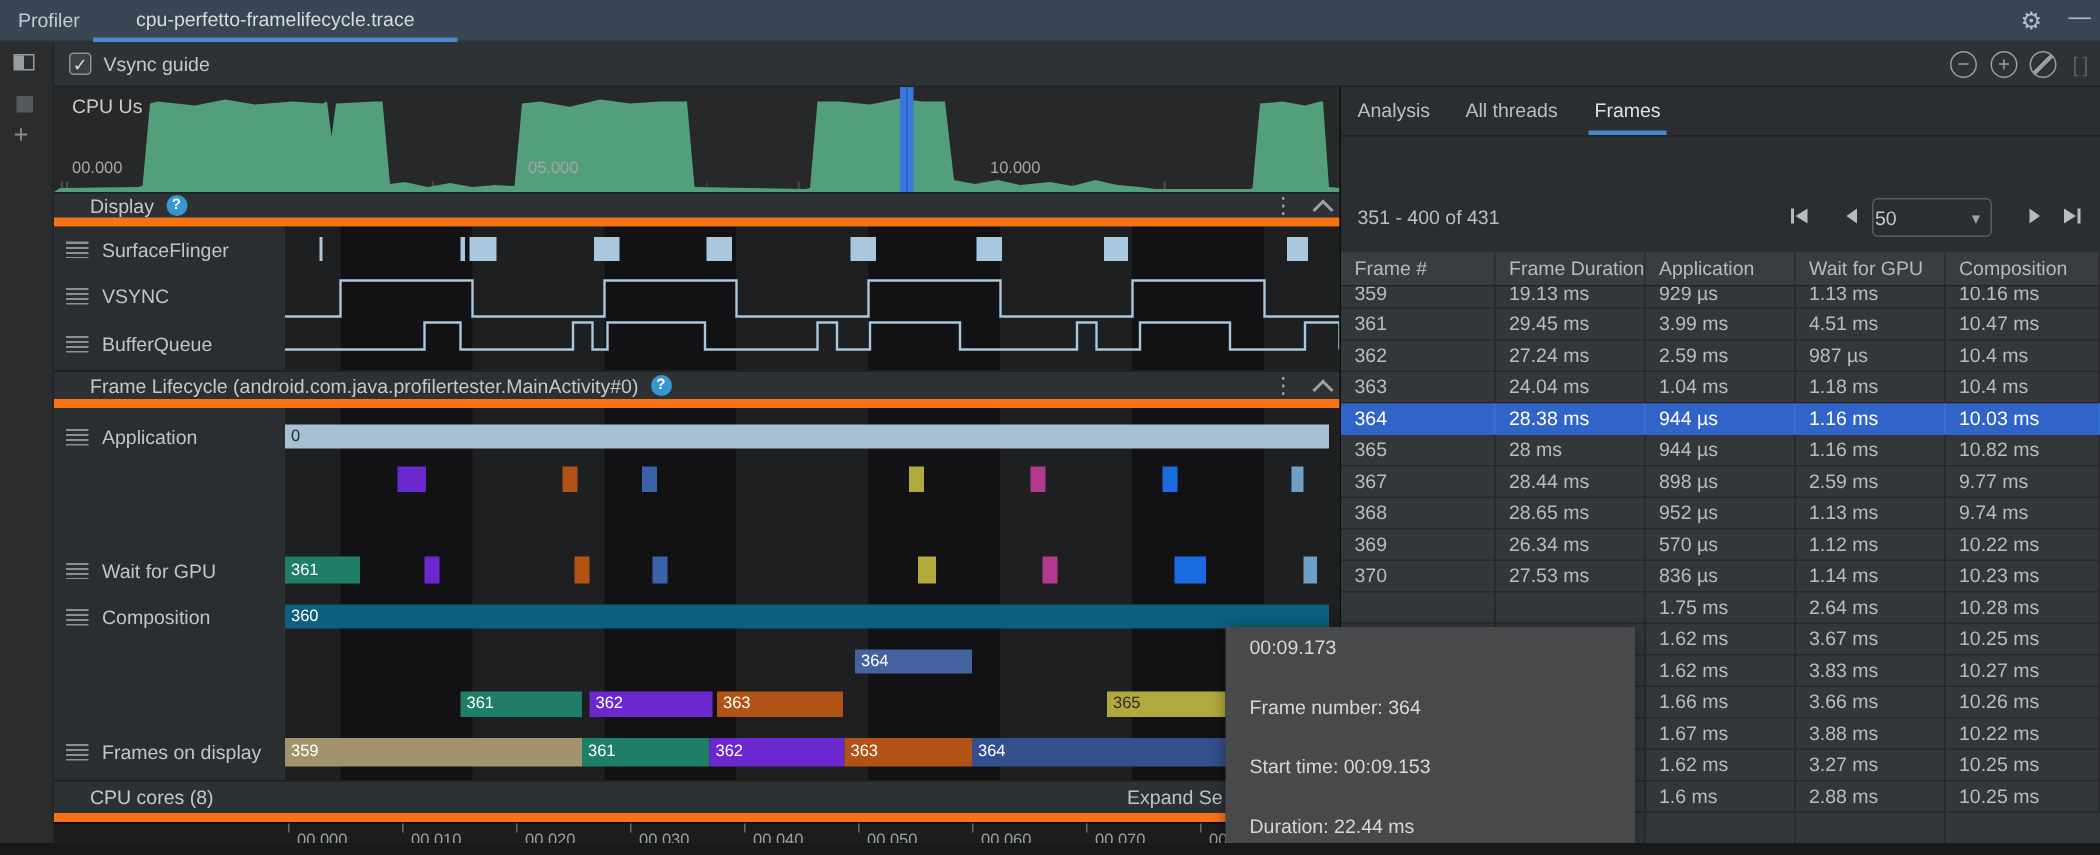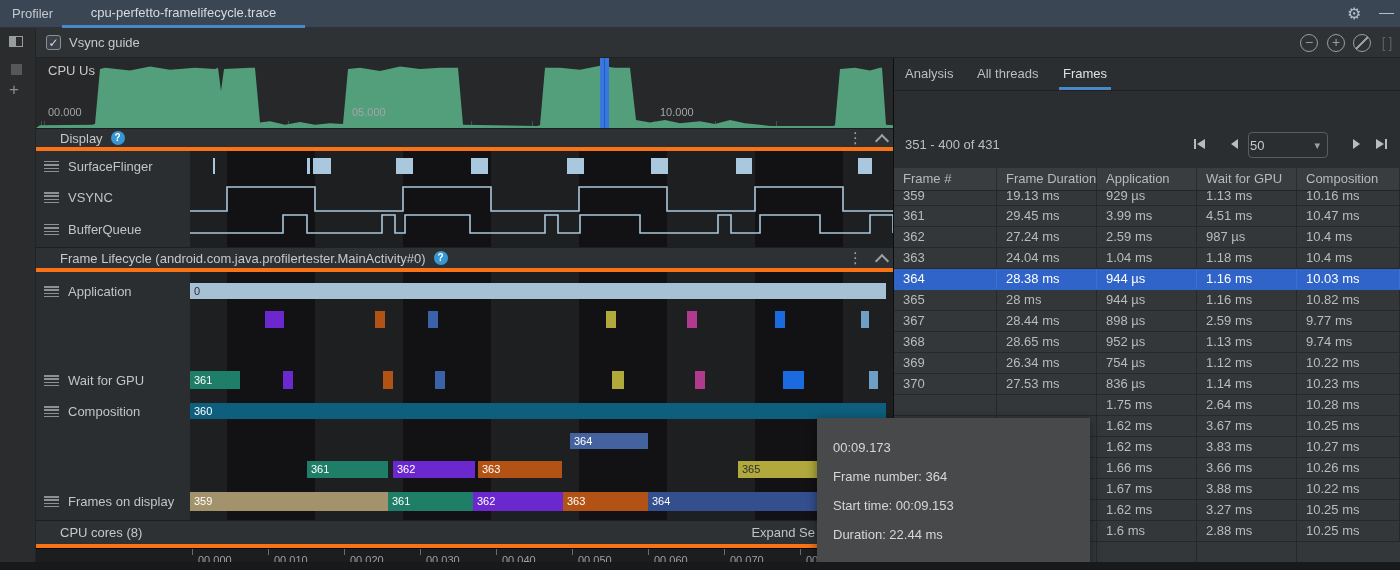--- a/index.html
+++ b/index.html
@@ -32,21 +32,21 @@
   
   #cpu-row{left:36px;top:58px;width:857px;height:70px;background:#26282a;overflow:hidden;}
   #cpu-label{left:12px;top:5px;color:#c8cacb;z-index:1;text-align:right;}
   #cpu-svg{left:0;top:0;z-index:2;}
   #cpu-ticks{left:0;bottom:0;width:857px;height:7px;z-index:1;
      background-image:repeating-linear-gradient(90deg,#4a4d4f 0 1px,transparent 1px 61px);background-position:8px 0;}
   .cpu-tick-label{top:48px;color:#a3a5a7;font-size:11px;z-index:3;}
   #cpu-selection{top:0;width:9px;height:70px;background:#3877e0;z-index:4;}
   #cpu-selection i{position:absolute;left:4px;top:0;width:1px;height:70px;background:#245bb4;display:block;}
   
-  .sec-header{left:36px;width:857px;background:#2e3133;border-top:1px solid #1c1e20;border-bottom:4px solid #f97316;
+  .sec-header{left:36px;width:857px;background:#2e3133;border-top:1px solid #1c1e20;border-bottom:6px solid #f97316;
               display:flex;align-items:center;}
   .sec-title{margin-left:24px;color:#c6c8ca;}
   .help{width:14px;height:14px;border-radius:50%;background:#3797d3;color:#fff;font-size:10px;font-weight:bold;
         text-align:center;line-height:14px;margin-left:8px;}
   .kebab{position:absolute;right:30px;color:#9fa1a4;font-size:15px;}
   .chev{position:absolute;right:6px;top:50%;margin-top:-2px;width:8px;height:8px;border-left:2px solid #9fa1a4;
         border-top:2px solid #9fa1a4;transform:rotate(45deg);}
   
   .track-body{left:36px;width:857px;overflow:hidden;}
   .label-col{position:absolute;left:0;top:0;width:154px;height:100%;background:#2b2e30;border-right:1px solid #1a1c1e;}
@@ -89,21 +89,21 @@
   .hcell{box-sizing:border-box;padding:3px 0 0 9px;color:#b7b9bb;border-right:1px solid #2a2d30;overflow:hidden;white-space:nowrap;}
   .trow{display:flex;height:20px;border-bottom:1px solid #26282a;}
   .trow.cut{height:14px;overflow:hidden;}
   .trow.cut .tcell{margin-top:-5px;}
   .tcell{box-sizing:border-box;padding:2px 0 0 9px;color:#b9bbbd;border-right:1px solid #26282a;overflow:hidden;white-space:nowrap;}
   .trow.sel{background:#3064c9;border-bottom-color:#3064c9;}
   .trow.sel .tcell{color:#fff;border-right-color:#3a70d4;}
   .c0{width:103px;}.c1{width:100px;}.c2{width:100px;}.c3{width:100px;}.c4{width:103px;}
   
   #tooltip{left:817px;top:418px;width:273px;height:146px;background:#47494b;z-index:50;
-     box-shadow:0 2px 10px rgba(0,0,0,.45);padding:22px 16px;display:flex;flex-direction:column;
+     box-shadow:0 2px 10px rgba(0,0,0,.45);padding:6px 16px;display:flex;flex-direction:column;
      justify-content:space-between;color:#d6d7d8;}
   #tooltip .bold{font-weight:bold;color:#e3e4e5;}
   svg{display:block;}
 </style>
 </head>
 <body>
 
 <div id="app">
 
   <div class="abs" id="titlebar">
@@ -346,21 +346,21 @@
           <div class="trow">
             <span class="tcell c0">368</span>
             <span class="tcell c1">28.65 ms</span>
             <span class="tcell c2">952 µs</span>
             <span class="tcell c3">1.13 ms</span>
             <span class="tcell c4">9.74 ms</span>
           </div>
           <div class="trow">
             <span class="tcell c0">369</span>
             <span class="tcell c1">26.34 ms</span>
-            <span class="tcell c2">754 µs</span>
+            <span class="tcell c2">570 µs</span>
             <span class="tcell c3">1.12 ms</span>
             <span class="tcell c4">10.22 ms</span>
           </div>
           <div class="trow">
             <span class="tcell c0">370</span>
             <span class="tcell c1">27.53 ms</span>
             <span class="tcell c2">836 µs</span>
             <span class="tcell c3">1.14 ms</span>
             <span class="tcell c4">10.23 ms</span>
           </div>

